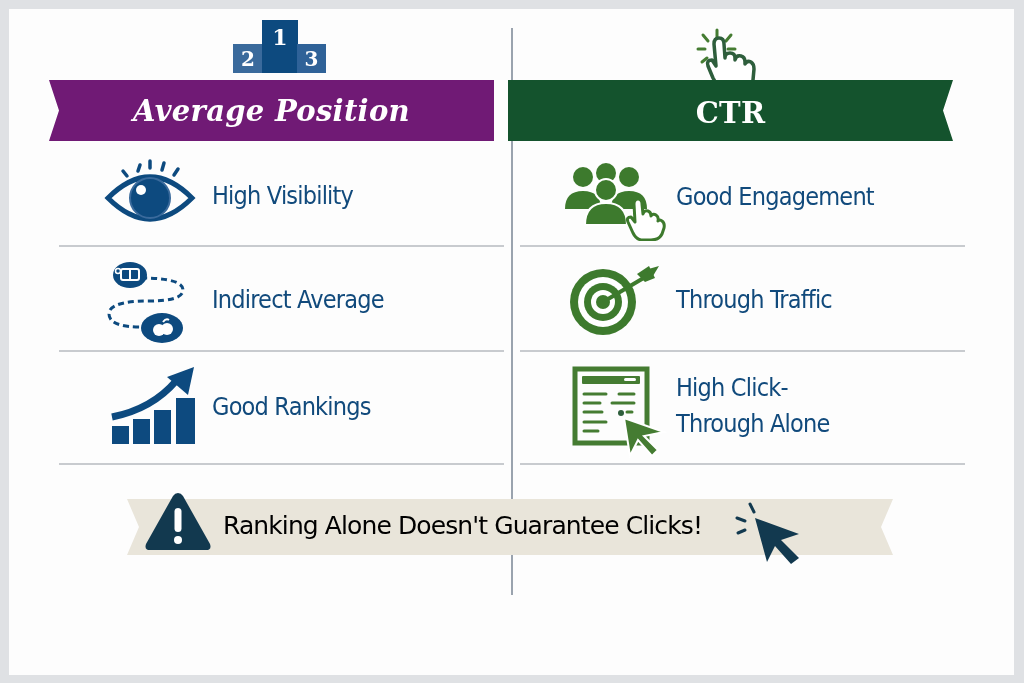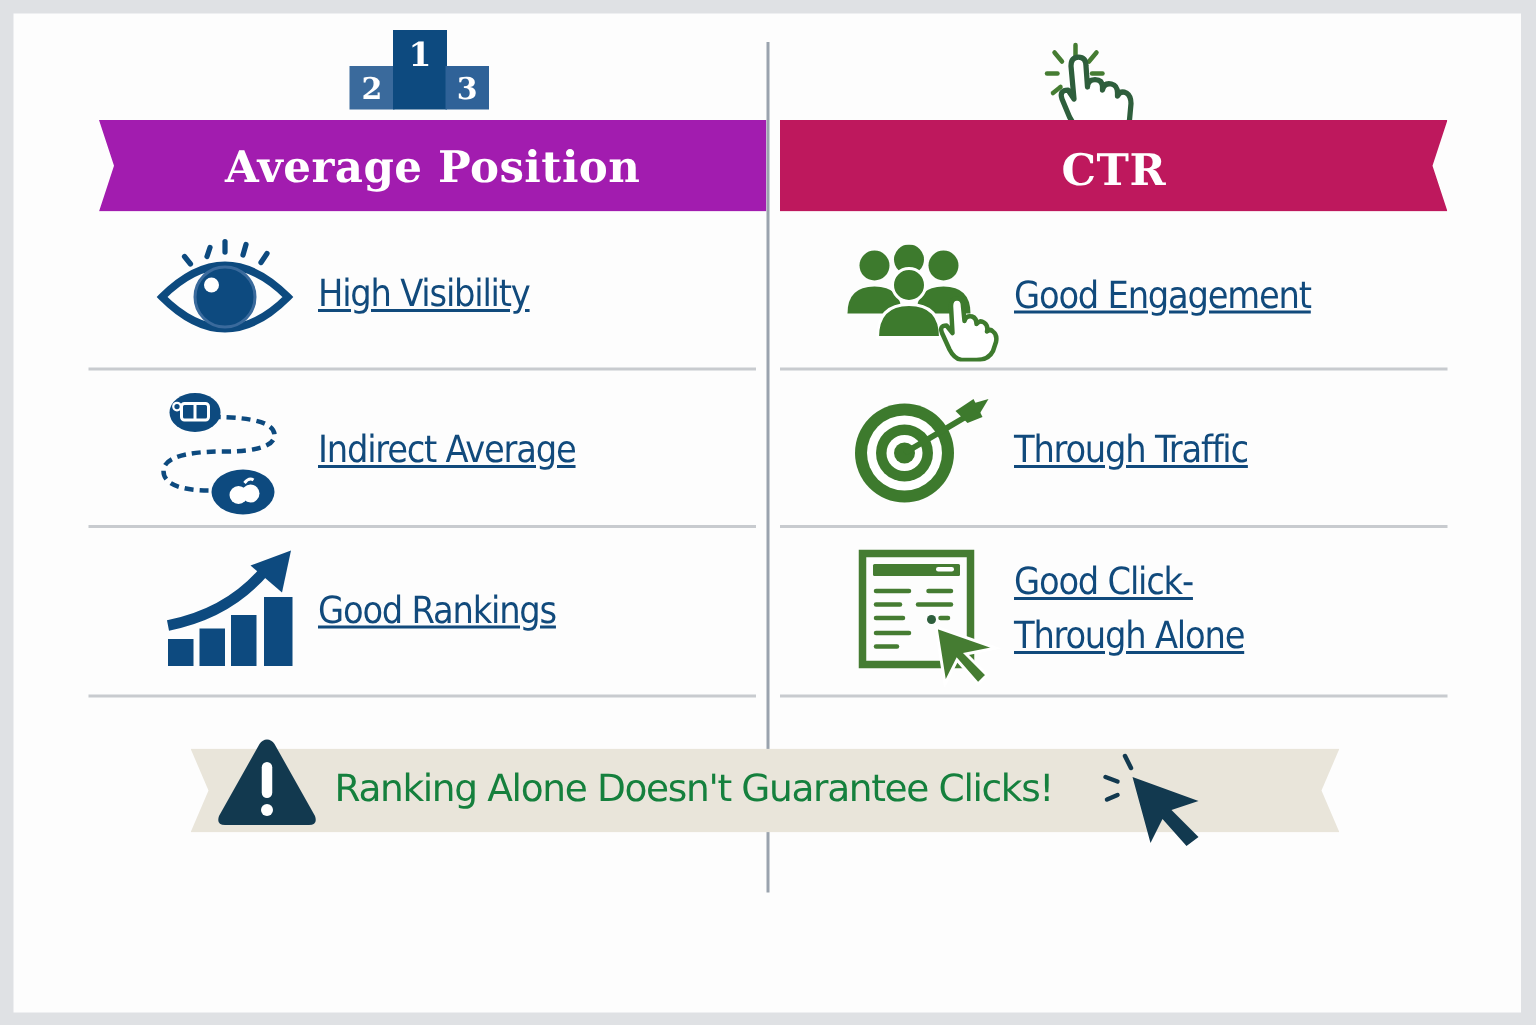--- a/index.html
+++ b/index.html
@@ -3,27 +3,27 @@
 <meta charset="utf-8">
 <style>
   * { box-sizing: border-box; margin: 0; padding: 0; }
   html, body { width: 1024px; height: 683px; overflow: hidden; }
   body { background: #dfe1e4; font-family: "DejaVu Sans", sans-serif; position: relative; }
   .card { position: absolute; left: 9px; top: 9px; width: 1005px; height: 666px; background: #fdfdfd; }
   .abs { position: absolute; }
   .vdivider { position: absolute; left: 511px; top: 28px; width: 2px; height: 567px; background: #9aa3ae; }
   .hdiv { position: absolute; height: 2px; background: #c8cbcf; }
   .banner { position: absolute; top: 80px; height: 61px; color: #fff; font-family: "DejaVu Serif", serif; font-weight: bold; font-size: 29px; display: flex; align-items: center; justify-content: center; letter-spacing: 0.3px; }
-  .banner.blue { left: 66px; width: 445px; background: #a21caf; clip-path: polygon(0 0, 100% 0, 100% 100%, 0 100%, 10px 50%); }
-  .banner.green { left: 520px; width: 445px; background: #be185d; clip-path: polygon(0 0, 100% 0, calc(100% - 10px) 50%, 100% 100%, 0 100%); text-align: center; }
+  .banner.blue { left: 49px; width: 445px; background: #701a75; clip-path: polygon(0 0, 100% 0, 100% 100%, 0 100%, 10px 50%); font-style: italic; }
+  .banner.green { left: 508px; width: 445px; background: #14532d; clip-path: polygon(0 0, 100% 0, calc(100% - 10px) 50%, 100% 100%, 0 100%); text-align: center; }
   .banner.green span { position: relative; top: 2px; }
-  .item-label { position: absolute; color: #114a7c; font-family: "DejaVu Sans", sans-serif; font-size: 25px; letter-spacing: -0.8px; line-height: 31px; font-stretch: condensed; transform-origin: left center; text-decoration: underline; }
+  .item-label { position: absolute; color: #114a7c; font-family: "DejaVu Sans", sans-serif; font-size: 25px; letter-spacing: -0.8px; line-height: 31px; font-stretch: condensed; transform-origin: left center; }
   .podium { position: absolute; color: #fff; font-family: "DejaVu Serif", serif; font-weight: bold; display: flex; align-items: flex-end; justify-content: center; }
   .alert-banner { position: absolute; left: 127px; top: 499px; width: 766px; height: 56px; background: #e9e5da; clip-path: polygon(0 0, 100% 0, calc(100% - 12px) 50%, 100% 100%, 0 100%, 12px 50%); }
-  .alert-text { position: absolute; left: 223px; top: 510px; color: #15803d; font-size: 25px; letter-spacing: -0.9px; line-height: 32px; }
+  .alert-text { position: absolute; left: 223px; top: 510px; color: #000000; font-size: 25px; letter-spacing: -0.9px; line-height: 32px; }
   svg { display: block; }
 </style>
 </head>
 <body>
 
 <div class="card"></div>
 
 <div class="vdivider"></div>
 
 <div class="podium" style="left:233px;top:44px;width:30px;height:29px;background:#3a6a9c;font-size:20px;padding-bottom:2px;">
@@ -147,21 +147,21 @@
         <line x1="40" y1="37" x2="62" y2="37"></line>
       <line x1="12" y1="46" x2="30" y2="46"></line>
         <line x1="55" y1="46" x2="60" y2="46"></line>
       <line x1="12" y1="56" x2="34" y2="56"></line>
       <line x1="12" y1="65" x2="26" y2="65"></line>
     </g>
     <circle cx="49" cy="47" r="3" fill="#2e5e3c"></circle>
     <polygon points="52,52 58,90 66,74 80,90 86,84 72,70 92,66" fill="#457c32" stroke="#fff" stroke-width="2"></polygon>
   </svg>
 </div>
-<div class="item-label" style="left:676px;top:372px;">Good Click-</div>
+<div class="item-label" style="left:676px;top:372px;">High Click-</div>
 <div class="item-label" style="left:676px;top:408px;">Through Alone</div>
 <div class="hdiv" style="left:520px;top:463px;width:445px;"></div>
 
 <div class="alert-banner"></div>
 <div class="abs" style="left:143px;top:490px;width:70px;height:62px;">
   <svg width="70" height="62" viewBox="0 0 70 62">
     <path d="M35 3 Q38 3 40 6 L67 54 Q69 60 63 60 L7 60 Q1 60 3 54 L30 6 Q32 3 35 3 Z" fill="#12394f"></path>
     <rect x="31.5" y="18" width="7" height="24" rx="3.5" fill="#fff"></rect>
     <circle cx="35" cy="50" r="4" fill="#fff"></circle>
   </svg>

